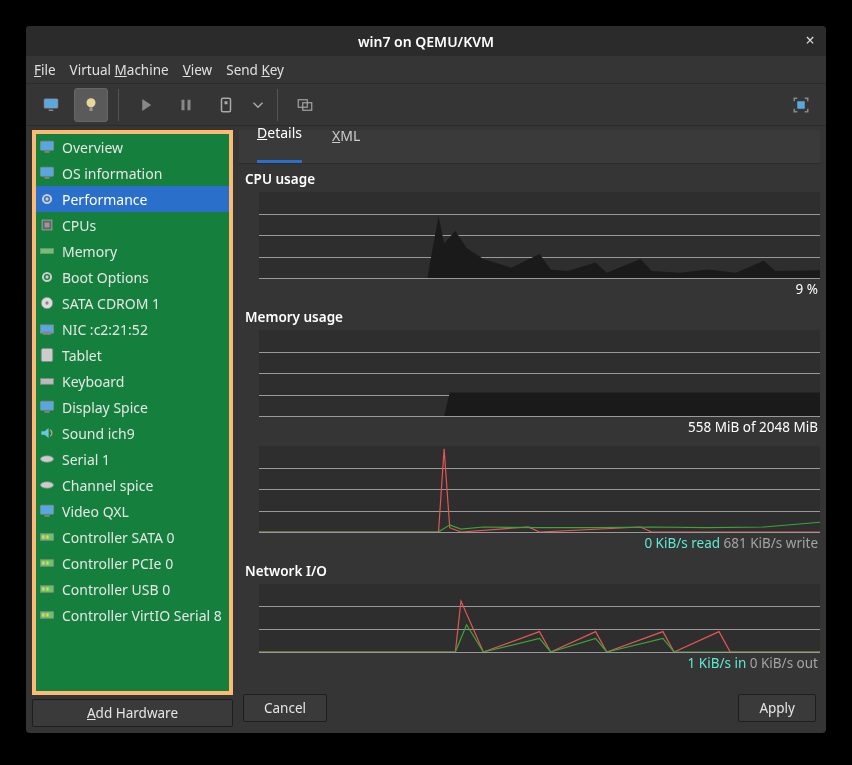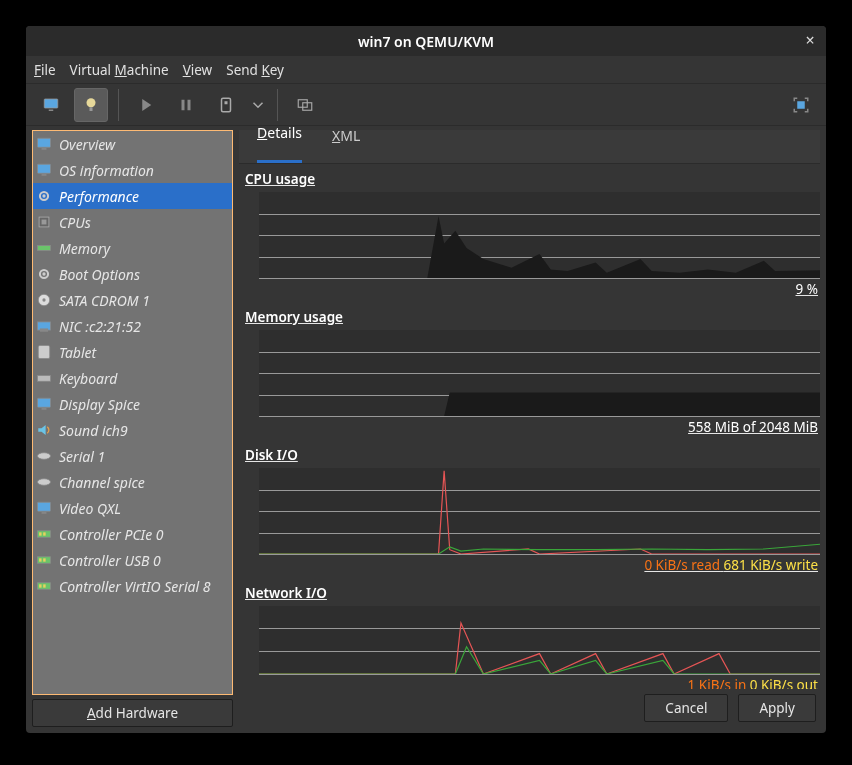--- a/index.html
+++ b/index.html
@@ -12,40 +12,40 @@
     .menubar .menu { color: #e0e0e0; cursor: pointer; font-size: 13.5px; }
     .menubar .menu .ul { text-decoration: underline; }
     .toolbar { height: 42px; display: flex; align-items: center; padding: 0 8px; gap: 6px; border-bottom: 1px solid #2b2b2b; }
     .tbtn { width: 34px; height: 34px; display: flex; align-items: center; justify-content: center; border-radius: 3px; cursor: pointer; }
     .tbtn.active { background: #5a5a5a; border: 1px solid #666; }
     .tbtn svg { width: 18px; height: 18px; }
     .tb-sep { width: 1px; height: 32px; background: #555; margin: 0 4px; }
     .tb-spacer { flex: 1; }
     .content { flex: 1; display: flex; min-height: 0; }
     .sidebar { width: 213px; display: flex; flex-direction: column; padding: 4px 6px 6px 6px; }
-    .hw-list { flex: 1; border: 1px solid #fdba74; background: #737373; overflow-y: auto; font-style: italic; }
+    .hw-list { flex: 1; border: 4px solid #fdba74; background: #15803d; overflow-y: auto; }
     .hw-item { height: 26px; display: flex; align-items: center; padding: 0 4px 0 2px; gap: 6px; cursor: pointer; white-space: nowrap; }
     .hw-item.selected { background: #2a6fc9; color: #fff; }
     .hw-icon { width: 18px; height: 18px; flex: none; }
     .add-hw { height: 28px; margin-top: 4px; border: 1px solid #1e1e1e; background: #3a3a3a; display: flex; align-items: center; justify-content: center; cursor: pointer; font-size: 13.5px; border-radius: 2px; }
     .main { flex: 1; display: flex; flex-direction: column; padding: 4px 6px 6px 0; min-height: 0; }
     .tabs { height: 34px; display: flex; align-items: flex-end; gap: 30px; padding: 0 18px; background: #3a3a3a; border-bottom: 1px solid #2b2b2b; }
     .tab { padding-bottom: 18px; cursor: pointer; font-size: 14px; color: #ccc; }
     .tab.active { border-bottom: 3px solid #2a6fc9; color: #fff; }
     .tab .ul { text-decoration: underline; }
     .panel { flex: 1; background: #353535; padding: 6px 0 0 6px; overflow: hidden; }
-    .graph-block { margin-bottom: 10px; text-decoration: underline; }
+    .graph-block { margin-bottom: 10px; }
     .graph-title { font-size: 13.5px; font-weight: 600; color: #fff; margin-bottom: 4px; }
     .graph { position: relative; height: 86px; background: #2e2e2e; margin-left: 14px; margin-right: 0; }
     .graph .grid { position: absolute; left: 0; right: 0; height: 1px; background: #999; }
     .graph svg { position: absolute; left: 0; top: 0; width: 100%; height: 100%; }
     .graph-caption { text-align: right; padding-right: 2px; font-size: 13.5px; color: #fff; margin-top: 2px; }
-    .graph-caption .read { color: #f97316; margin-top: 8px; }
-    .graph-caption .write { color: #fde047; }
-    .footer { height: 38px; display: flex; align-items: center; justify-content: flex-end; gap: 10px; padding: 0 4px; }
+    .graph-caption .read { color: #5eead4; margin-top: 8px; }
+    .graph-caption .write { color: #a3a3a3; }
+    .footer { height: 38px; display: flex; align-items: center; justify-content: space-between; gap: 10px; padding: 0 4px; }
     .btn { height: 28px; padding: 0 20px; border: 1px solid #1e1e1e; background: #3a3a3a; display: flex; align-items: center; justify-content: center; cursor: pointer; font-size: 13.5px; border-radius: 2px; }
     .hw-list::-webkit-scrollbar { width: 0; }
   </style>
 </head>
 <body>
 
 <div class="window">
   <div class="titlebar">
     <span class="title">win7 on QEMU/KVM</span>
     <div class="close-btn">
@@ -207,20 +207,28 @@
               <ellipse cx="11" cy="11" rx="8" ry="4" fill="#ccc" stroke="#888"></ellipse>
             </svg>
             <span>Channel spice</span>
           </div>
           <div class="hw-item">
             <svg class="hw-icon" viewBox="0 0 22 22">
               <rect x="3" y="4" width="16" height="11" rx="1" fill="#5aa6e0" stroke="#888"></rect>
               <rect x="8" y="16" width="6" height="2" fill="#888"></rect>
             </svg>
             <span>Video QXL</span>
+          </div>
+          <div class="hw-item">
+            <svg class="hw-icon" viewBox="0 0 22 22">
+              <rect x="3" y="7" width="16" height="8" fill="#6ac46a" stroke="#888"></rect>
+              <rect x="5" y="9" width="3" height="4" fill="#e6d060"></rect>
+              <rect x="10" y="9" width="3" height="4" fill="#e6d060"></rect>
+            </svg>
+            <span>Controller SATA 0</span>
           </div>
           <div class="hw-item">
             <svg class="hw-icon" viewBox="0 0 22 22">
               <rect x="3" y="7" width="16" height="8" fill="#6ac46a" stroke="#888"></rect>
               <rect x="5" y="9" width="3" height="4" fill="#e6d060"></rect>
               <rect x="10" y="9" width="3" height="4" fill="#e6d060"></rect>
             </svg>
             <span>Controller PCIe 0</span>
           </div>
           <div class="hw-item">
@@ -276,21 +284,20 @@
               <div class="grid" style="top:75%"></div>
               <div class="grid" style="top:100%"></div>
             <svg id="mem-svg" preserveAspectRatio="none" viewBox="0 0 100 100">
                 <path d="M 0 100 L 0 100 L 33 100 L 34 72.65625 L 100 72.75390625 L 100 100 Z" fill="#1a1a1a"></path>
               </svg>
           </div>
           <div class="graph-caption">558 MiB of 2048 MiB</div>
         </div>
 
         <div class="graph-block">
-          <div class="graph-title">Disk I/O</div>
           <div class="graph">
             <div class="grid" style="top:25%"></div>
               <div class="grid" style="top:50%"></div>
               <div class="grid" style="top:75%"></div>
               <div class="grid" style="top:100%"></div>
             <svg id="disk-svg" preserveAspectRatio="none" viewBox="0 0 100 100">
                 <path d="M 0 100 L 32 100 L 33 3.3333333333333286 L 34 95 L 36 100 L 48 94.16666666666667 L 50 100 L 68 94.16666666666667 L 70 100 L 100 100 " fill="none" stroke="#e65555" stroke-width="1.2" vector-effect="non-scaling-stroke"></path>
                 <path d="M 0 100 L 32 100 L 34 91.66666666666667 L 36 96.66666666666667 L 40 94.16666666666667 L 50 95 L 60 95 L 70 94.16666666666667 L 80 95 L 90 94.16666666666667 L 100 88.65 " fill="none" stroke="#3aa63a" stroke-width="1.2" vector-effect="non-scaling-stroke"></path>
               </svg>
           </div>

